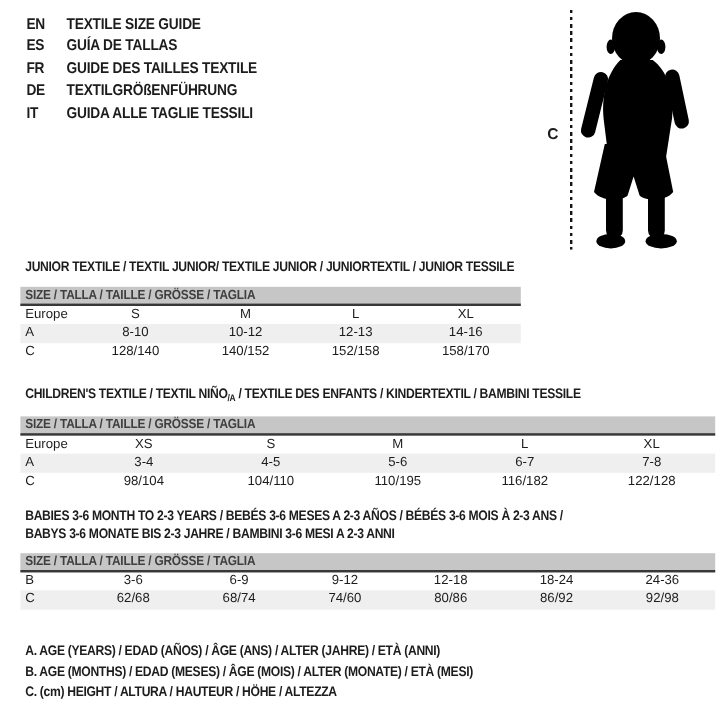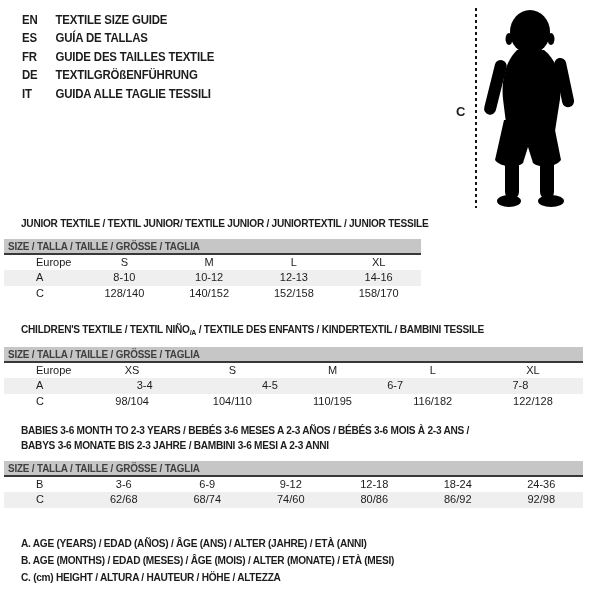--- a/index.html
+++ b/index.html
@@ -21,28 +21,28 @@
   .dash-line{left:475px;top:8px;width:2px;height:200px;
     background:repeating-linear-gradient(to bottom,#151515 0 3px,transparent 3px 6px);}
   .height-label{left:456px;top:104px;font-weight:bold;font-size:13px;}
   .baby{left:482px;top:5px;}
 
   
   .sec-title{font-weight:bold;font-size:11.5px;letter-spacing:-0.3px;line-height:15px;}
   .sub{font-size:8px;vertical-align:-2px;}
 
   
-  .sg-table{left:4px;}
+  .sg-table{left:17px;}
   .size-bar{background:#c6c6c6;border-bottom:2px solid #383838;height:14px;
     line-height:14px;font-size:11px;font-weight:bold;color:#3f3f3f;
     padding-left:4px;letter-spacing:-0.2px;}
   .size-bar-inner{transform:scaleX(0.9);transform-origin:left center;white-space:nowrap;}
   .t-row{display:flex;height:15.4px;line-height:15.4px;font-size:11px;}
   .t-row.alt{background:#efefef;}
-  .t-label{flex:0 0 46px;padding-left:4px;margin-left:28px;}
+  .t-label{flex:0 0 46px;padding-left:4px;}
   .t-cell{flex:1;text-align:center;}
 
   
   .notes{left:21px;top:535px;font-weight:bold;font-size:11.5px;letter-spacing:-0.3px;}
   .note-line{line-height:17.2px;}
 </style>
 </head>
 <body>
 
 <div class="abs lang-block cond">
@@ -126,20 +126,21 @@
     <span class="t-cell">XS</span>
     <span class="t-cell">S</span>
     <span class="t-cell">M</span>
     <span class="t-cell">L</span>
     <span class="t-cell">XL</span>
   </div>
   <div class="t-row alt">
     <span class="t-label">A</span>
     <span class="t-cell">3-4</span>
     <span class="t-cell">4-5</span>
+    <span class="t-cell">5-6</span>
     <span class="t-cell">6-7</span>
     <span class="t-cell">7-8</span>
   </div>
   <div class="t-row">
     <span class="t-label">C</span>
     <span class="t-cell">98/104</span>
     <span class="t-cell">104/110</span>
     <span class="t-cell">110/195</span>
     <span class="t-cell">116/182</span>
     <span class="t-cell">122/128</span>

